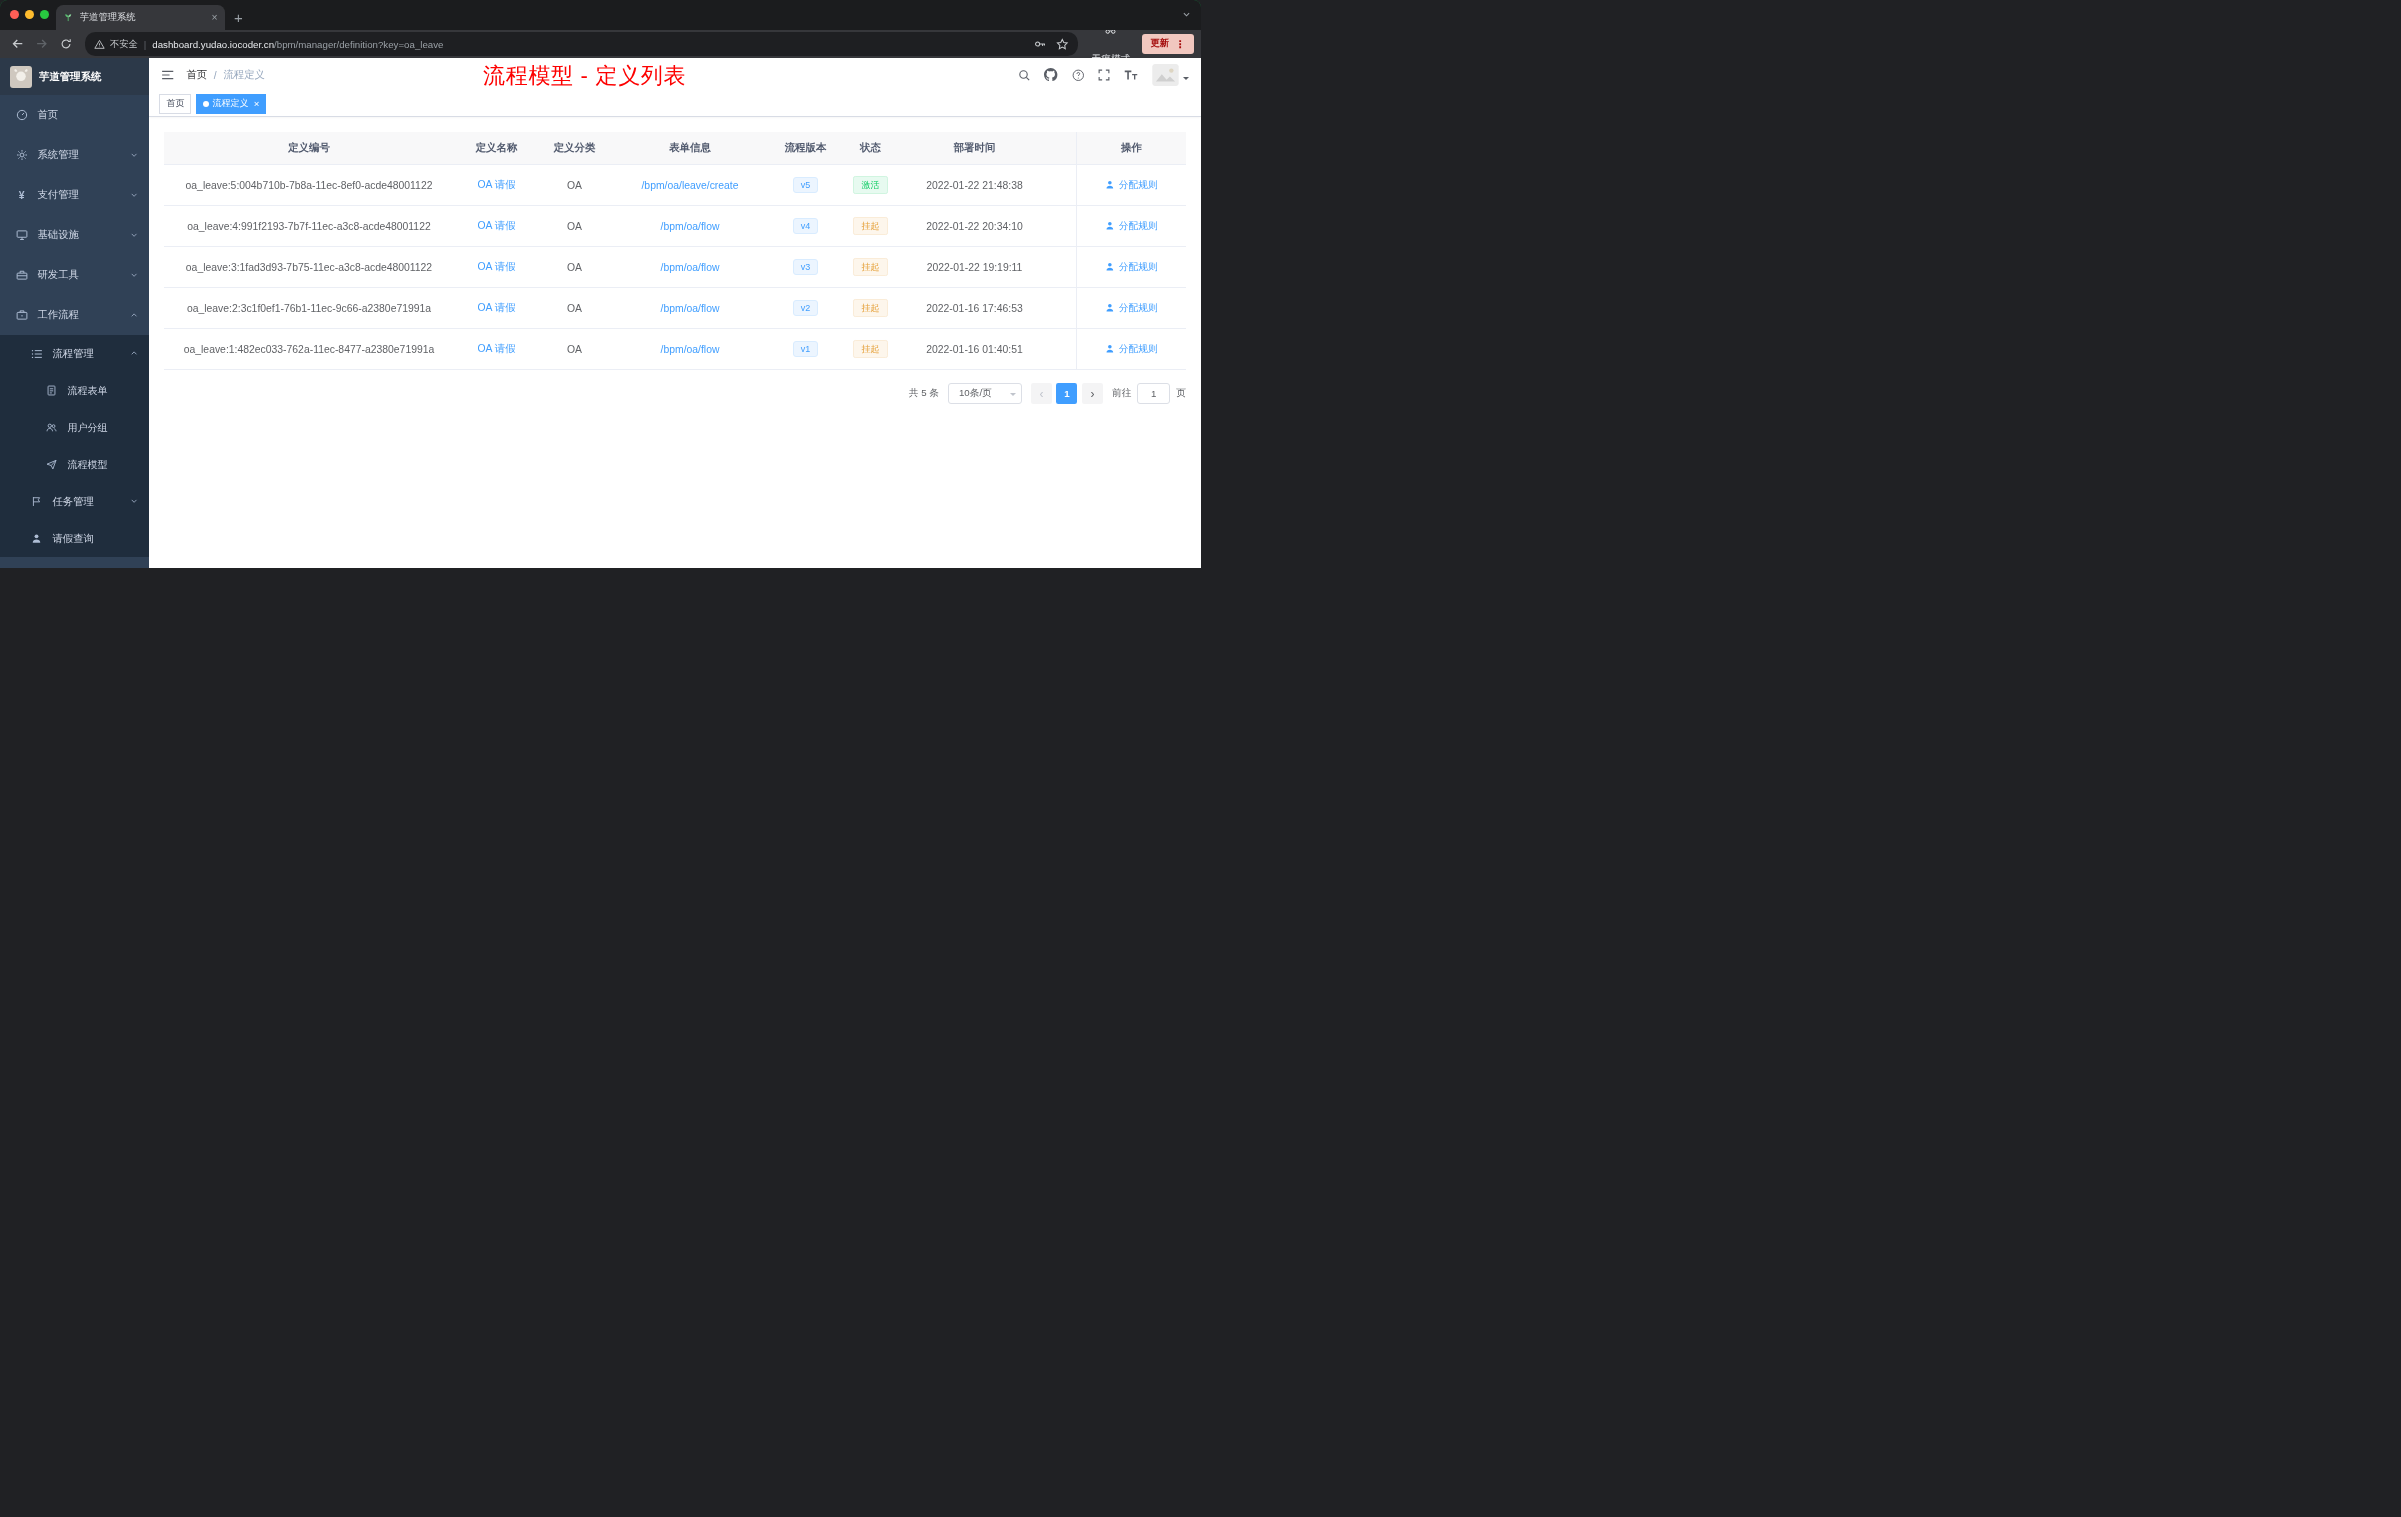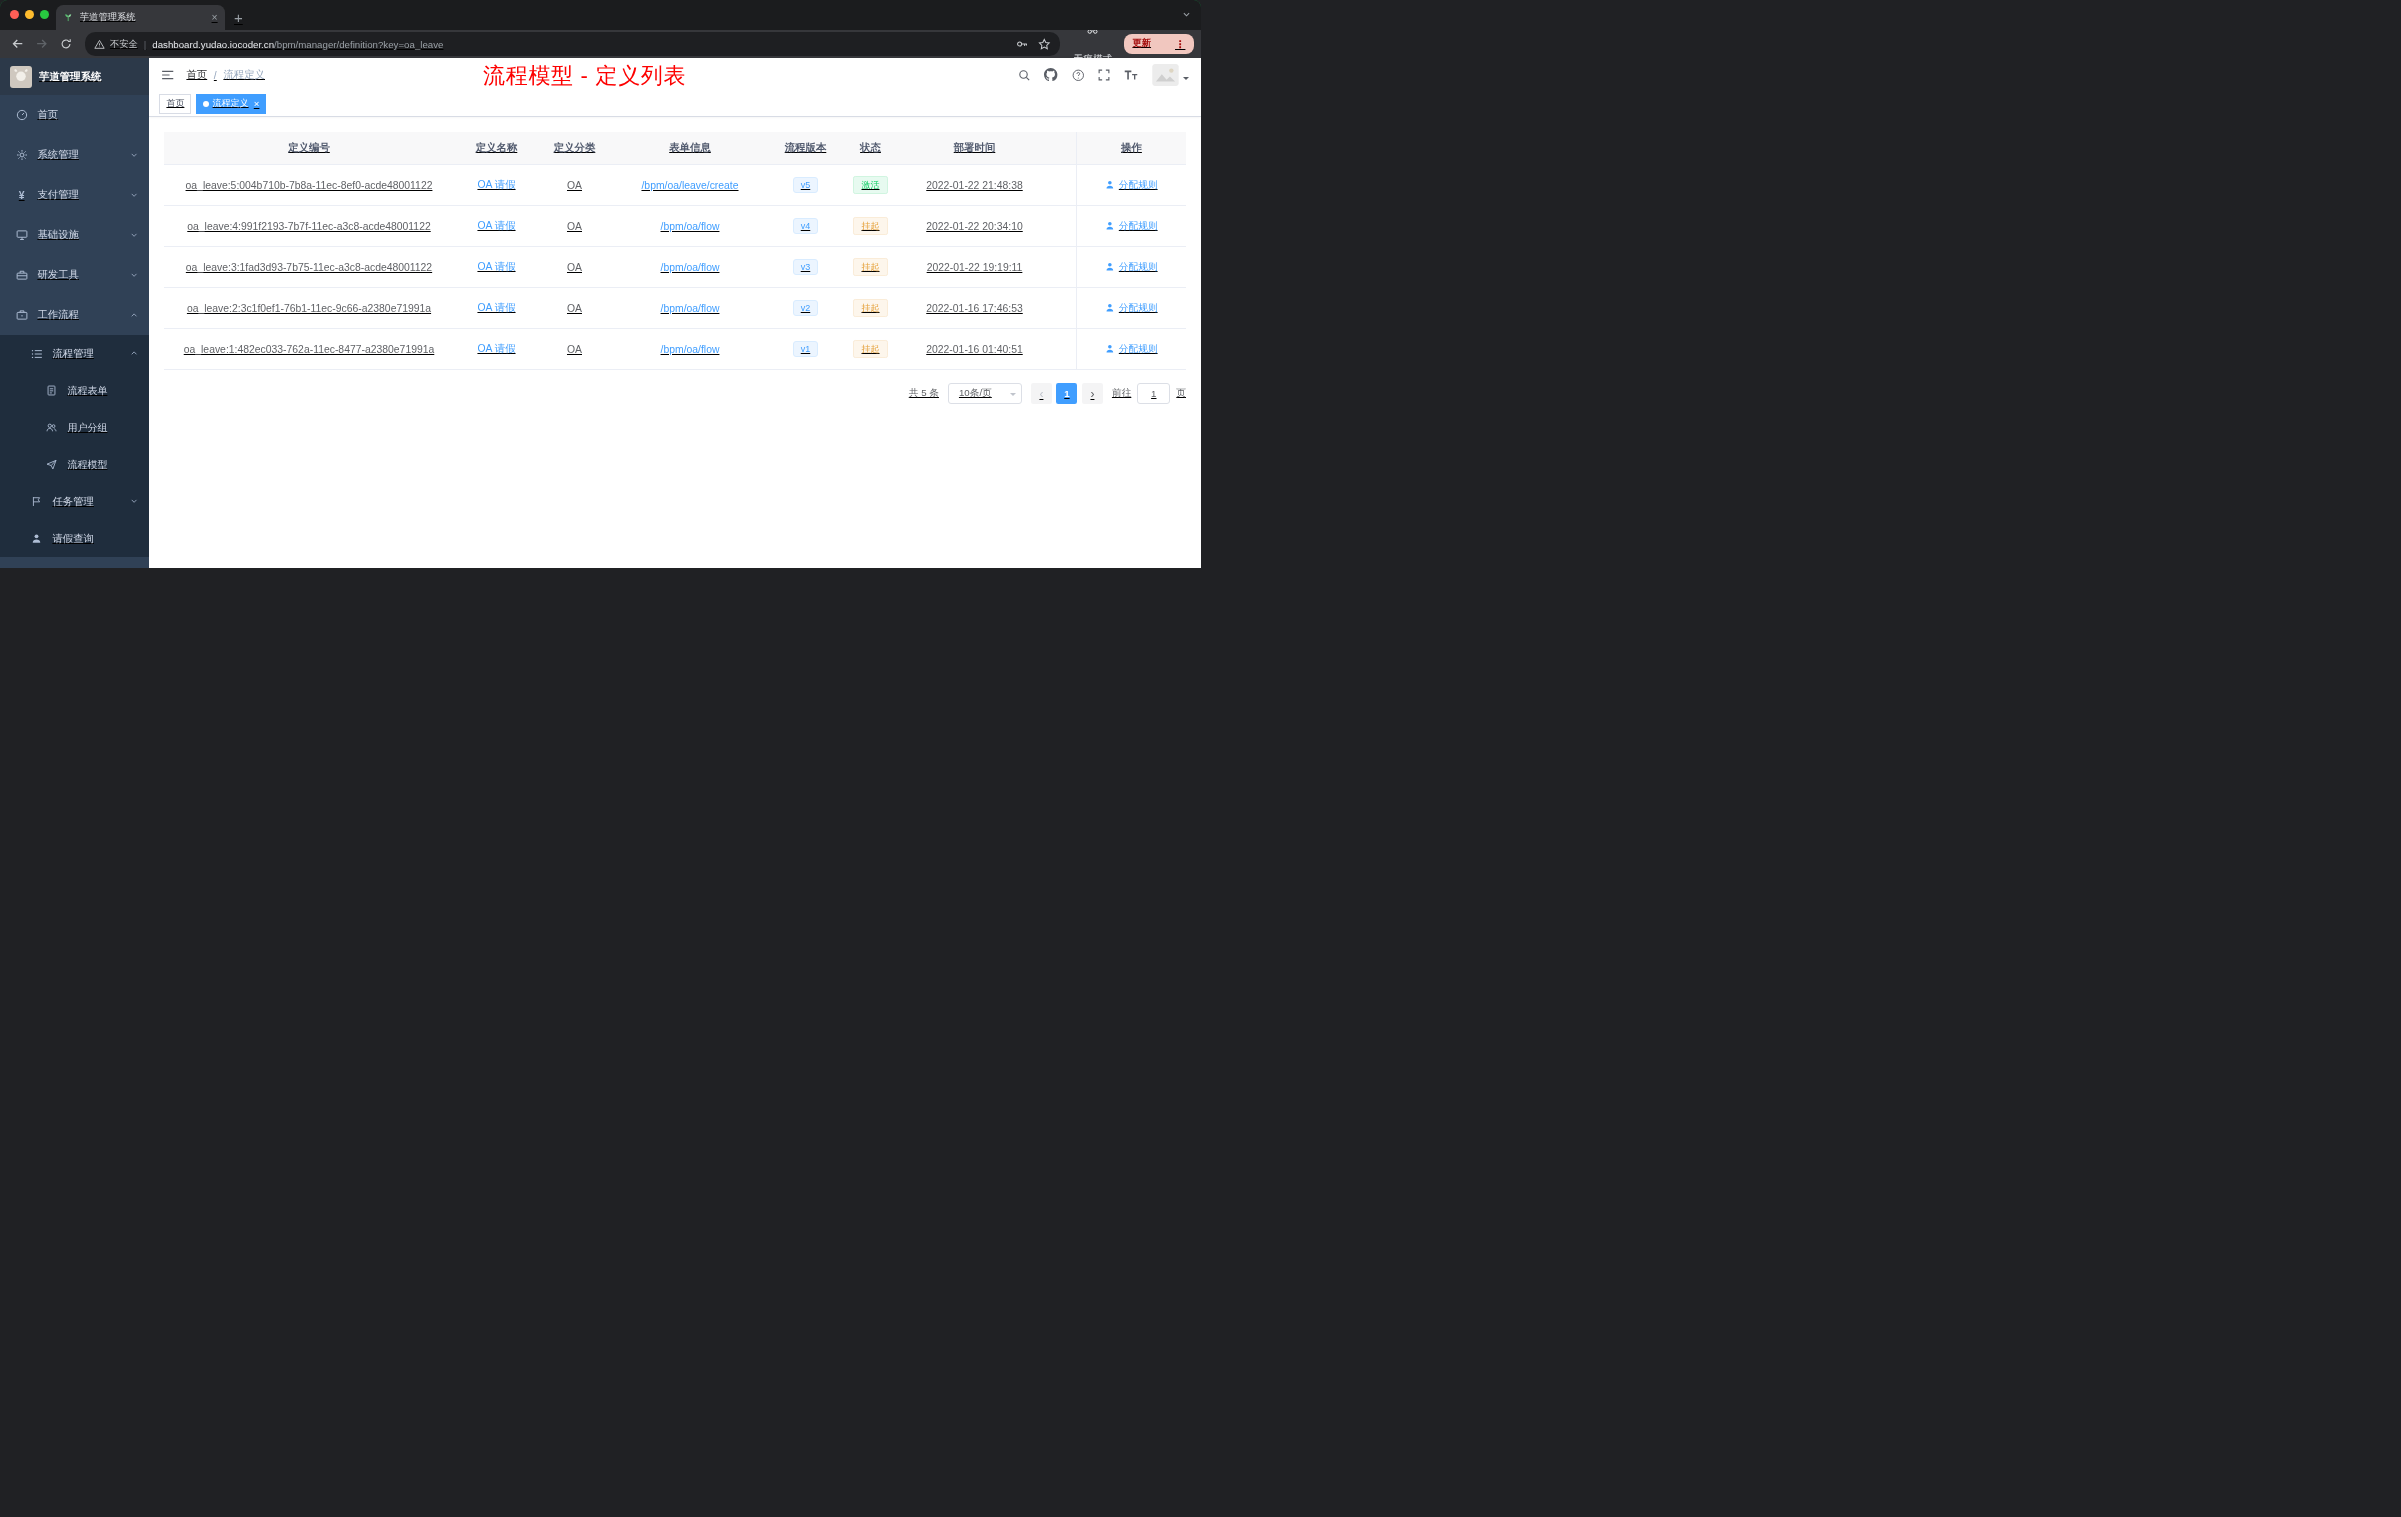--- a/index.html
+++ b/index.html
@@ -1,17 +1,17 @@
 <!DOCTYPE html>
 <html style="font-size:12px"><head>
 <meta charset="utf-8">
 <style>
   * { margin:0; padding:0; box-sizing:border-box; }
   body { width:1201px; height:759px; background:#202124; font-family:"Liberation Sans","DejaVu Sans",sans-serif; }
-  .screen { width:1201px; height:568px; overflow:hidden; position:relative; display:flex; flex-direction:column; border-radius:7.4px 7.4px 0 0; background:#15803d;text-decoration:underline; }
+  .screen { width:1201px; height:568px; overflow:hidden; position:relative; display:flex; flex-direction:column; border-radius:7.4px 7.4px 0 0; background:#15803d; }
 
   
   .tabstrip { height:30px; background:#1b1c1e; position:relative; display:flex; align-items:flex-end; flex-shrink:0; }
   .traffic { position:absolute; left:9.7px; top:10.4px; display:flex; gap:6px; }
   .light { width:9px; height:9px; border-radius:50%; }
   .light.r{background:#ff5f57;} .light.y{background:#febc2e;} .light.g{background:#28c840;}
   .tab { margin-left:56px; width:169px; height:25px; background:#36373b; border-radius:7.4px 7.4px 0 0; display:flex; align-items:center; padding:0 7.4px; gap:6px; }
   .tab-title { color:#dfe1e5; font-size:9.3px; flex:1; white-space:nowrap; overflow:hidden; }
   .icon-btn { display:flex; align-items:center; justify-content:center; color:#9aa0a6; }
   .newtab { font-size:15px; line-height:15px; margin:0 0 5.2px 9px; color:#9aa0a6; }
@@ -20,21 +20,21 @@
   .toolbar { height:28px; background:#36373b; display:flex; align-items:center; padding:0 7.4px; gap:3px; flex-shrink:0; }
   .tb-icon { width:21px; height:21px; border-radius:50%; display:flex; align-items:center; justify-content:center; color:#c7cacd; }
   .tb-icon.disabled { color:#5f6368; }
   .urlbar { flex:1; height:21px; background:#1e1f22; border-radius:10.4px; margin:0 6px; display:flex; align-items:center; padding:12px 9px; gap:6px; min-width:0; }
   .warn { display:flex; align-items:center; gap:4.5px; color:#c7cacd; font-size:9.3px; white-space:nowrap; }
   .url-sep { color:#5f6368; font-size:9.7px; }
   .url-text { font-size:9.7px; color:#e8eaed; white-space:nowrap; overflow:hidden; flex:1; }
   .url-path { color:#9aa0a6; }
   .urlbar .tb-mini { color:#c7cacd; display:flex; align-items:center; margin-left:4.5px; }
   .incognito { display:flex; align-items:center; gap:18px; color:#e8eaed; font-size:9.7px; margin:0 9px 0 4.5px; white-space:nowrap;flex-direction:column; }
-  .update-pill { background:#f1c7bf; color:#a50e0e; height:19.3px; border-radius:8px; display:flex; align-items:center; gap:24px; padding:0 8.2px; font-size:9.3px; font-weight:bold; cursor:pointer; white-space:nowrap; }
+  .update-pill { background:#f1c7bf; color:#a50e0e; height:19.3px; border-radius:3px; display:flex; align-items:center; gap:6px; padding:0 8.2px; font-size:9.3px; font-weight:bold; cursor:pointer; white-space:nowrap; }
   .kebab { font-size:10.4px; font-weight:bold; }
 
   
   .app { flex:1; display:flex; min-height:0; }
   .sidebar { width:149px; background:#304156; flex-shrink:0; overflow:hidden; }
   .logo-row { height:37px; background:#2c3949; display:flex; align-items:center; gap:7.4px; padding-left:9.7px; }
   .logo-title { color:#fff; font-size:10.4px; font-weight:bold; }
   .menu-item { height:40px; display:flex; align-items:center; gap:9px; padding:0 10.4px 0 15px; color:#cfd7e6; font-size:10.4px; cursor:pointer; }
   .mi-icon { width:13.4px; display:flex; justify-content:center; color:#aebdd4; flex-shrink:0; }
   .mi-label { flex:1; white-space:nowrap; }

